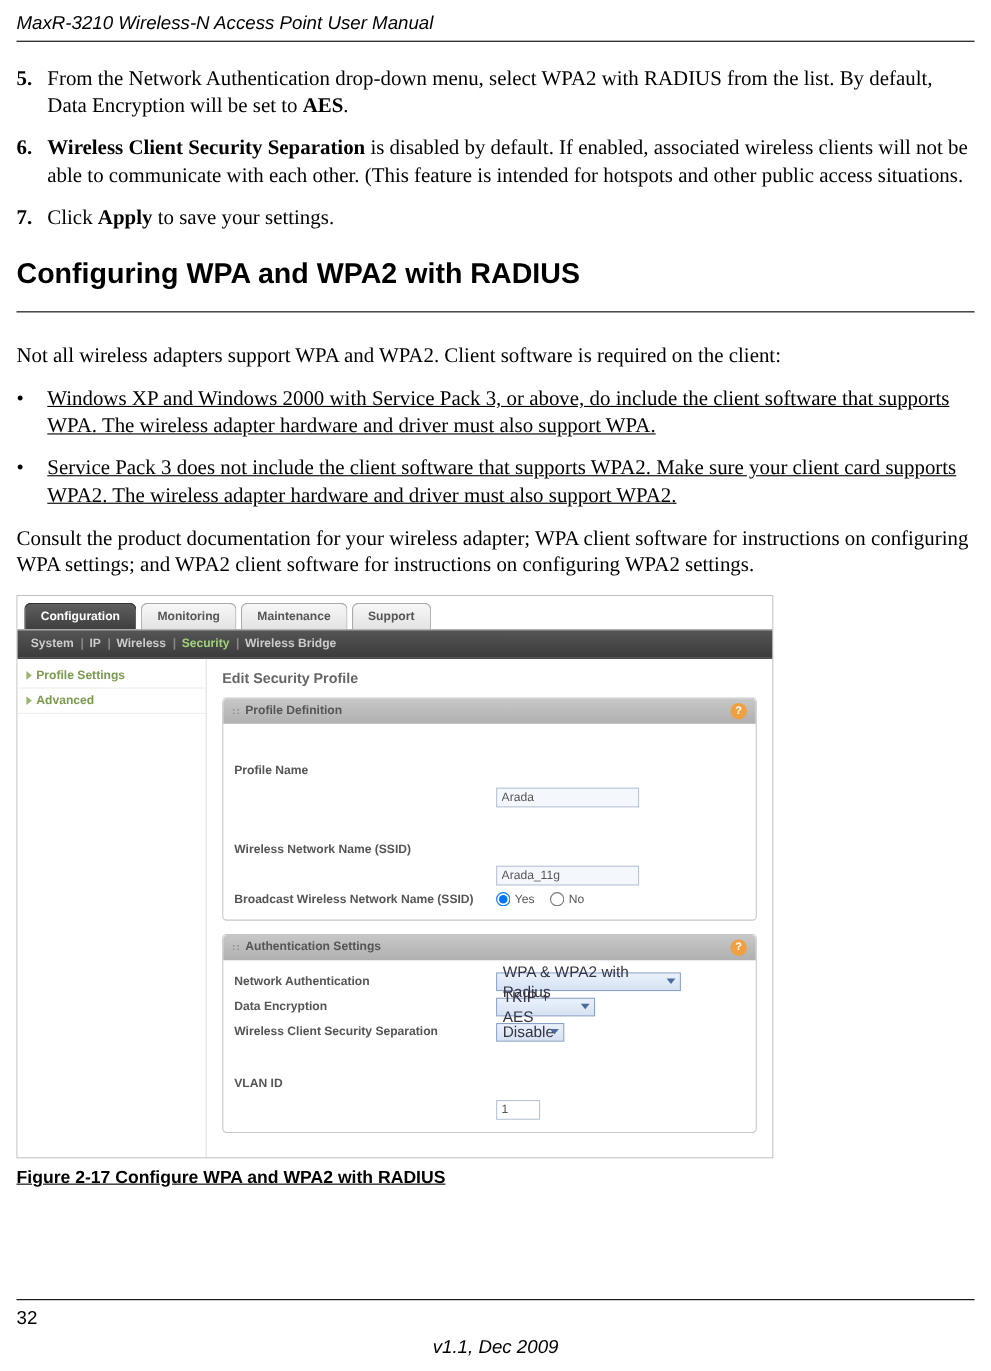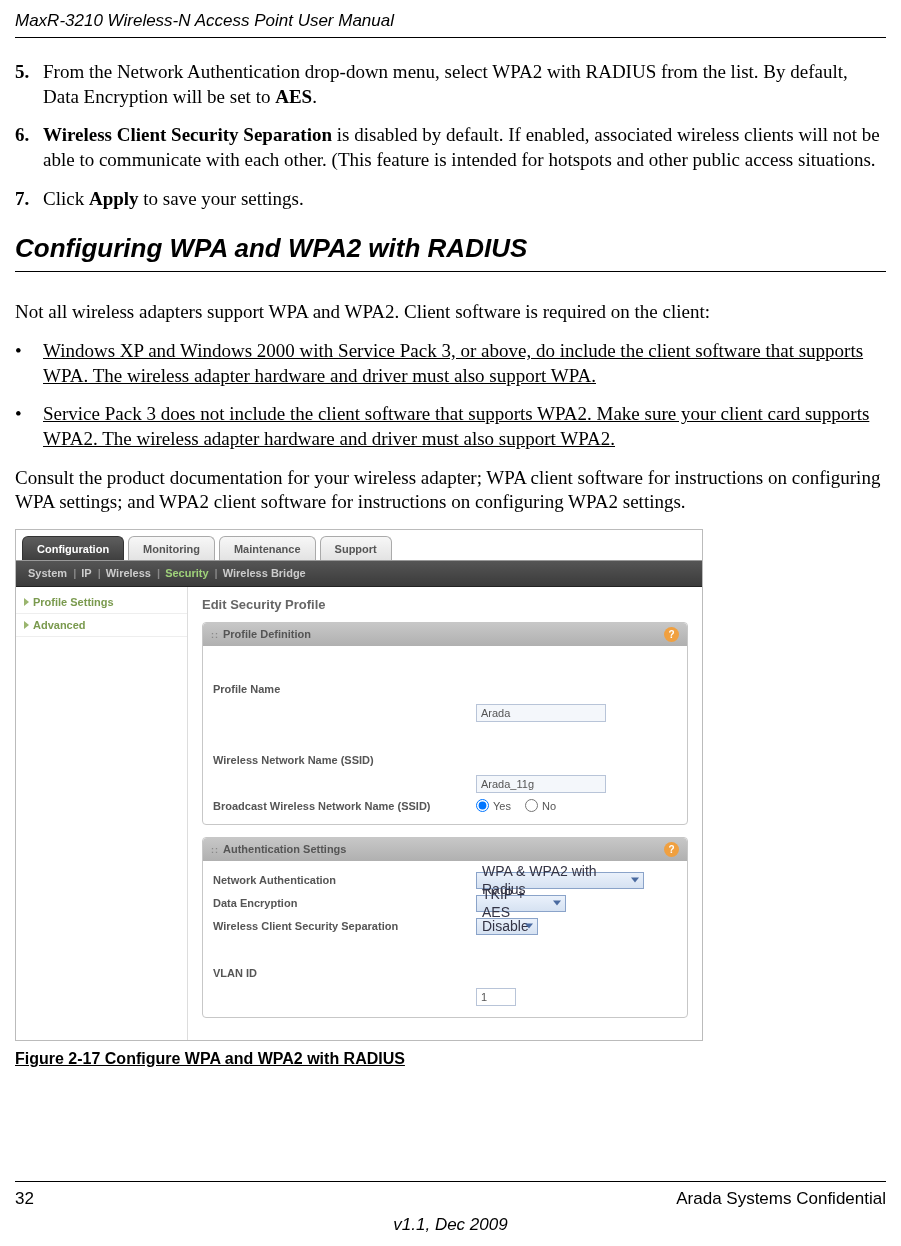--- a/index.html
+++ b/index.html
@@ -23,24 +23,23 @@
     margin-bottom: 22px;
   }
   .num-list { margin-bottom: 14px; display: flex; }
   .num-list .num { font-weight: bold; width: 28px; flex-shrink: 0; }
   .num-list .body { flex: 1; }
   .h2 {
     font-family: Arial, Helvetica, sans-serif;
     font-weight: bold;
     font-size: 26px;
     margin-top: 20px;
-    padding-bottom: 6px;
+    padding-bottom: 18px;
     border-bottom: 1.5px solid #000;
     margin-bottom: 28px;
-    font-style: italic;
   }
   .para { margin-bottom: 14px; }
   .bullet-list { margin-bottom: 14px; display: flex; }
   .bullet-list .bullet { width: 28px; flex-shrink: 0; }
   .bullet-list .body { flex: 1; text-decoration: underline; }
   .figure-caption {
     font-family: Arial, Helvetica, sans-serif;
     font-weight: bold;
     font-size: 16px;
     margin-top: 8px;
@@ -164,21 +163,20 @@
     font-size: 10px;
     font-weight: bold;
     display: flex;
     align-items: center; justify-content: center;
   }
   .panel-body { padding: 8px 10px; }
   .field-row {
     display: flex;
     align-items: center;
     padding: 3px 0;
-    gap: 25px;
   }
   .field-label {
     width: 238px;
     font-weight: bold;
     color: #555;
     font-size: 11px;
   }
   .text-input {
     border: 1px solid #b8c4d8;
     background: #f4f7fb;
@@ -343,16 +341,15 @@
 
     </div>
   </div>
 </div>
 
 <div class="figure-caption">Figure 2-17  Configure WPA and WPA2 with RADIUS</div>
 
 <div class="footer">
   <div class="footer-row">
     <span>32</span>
-    <span>Arada Systems Confidential</span>
   </div>
   <div class="footer-ver">v1.1, Dec 2009</div>
 </div>
 
 </body></html>

